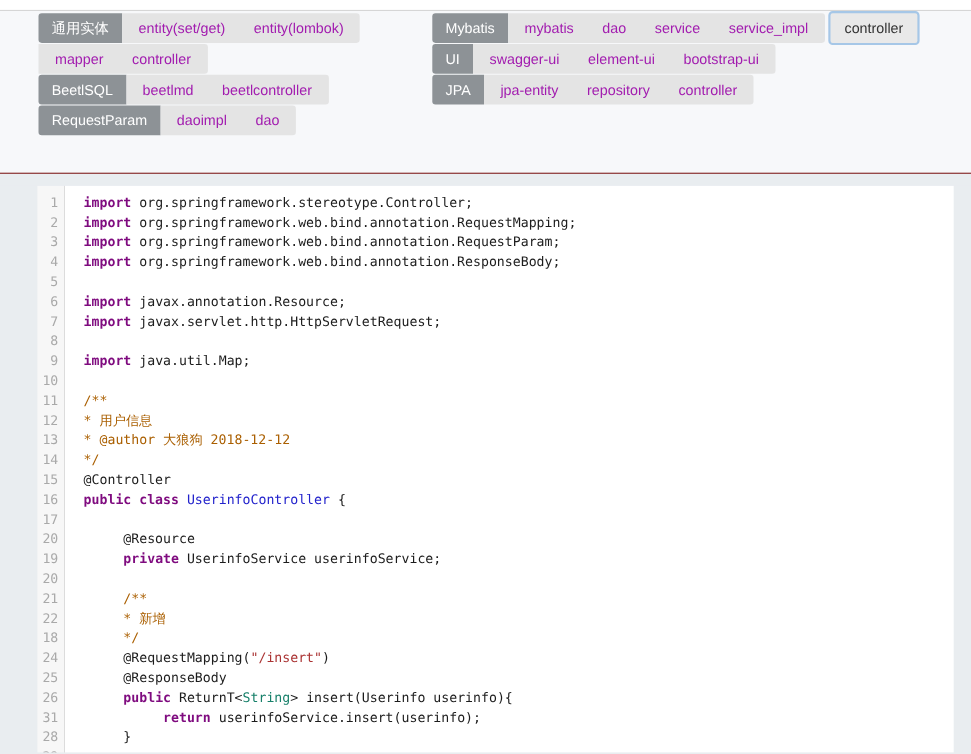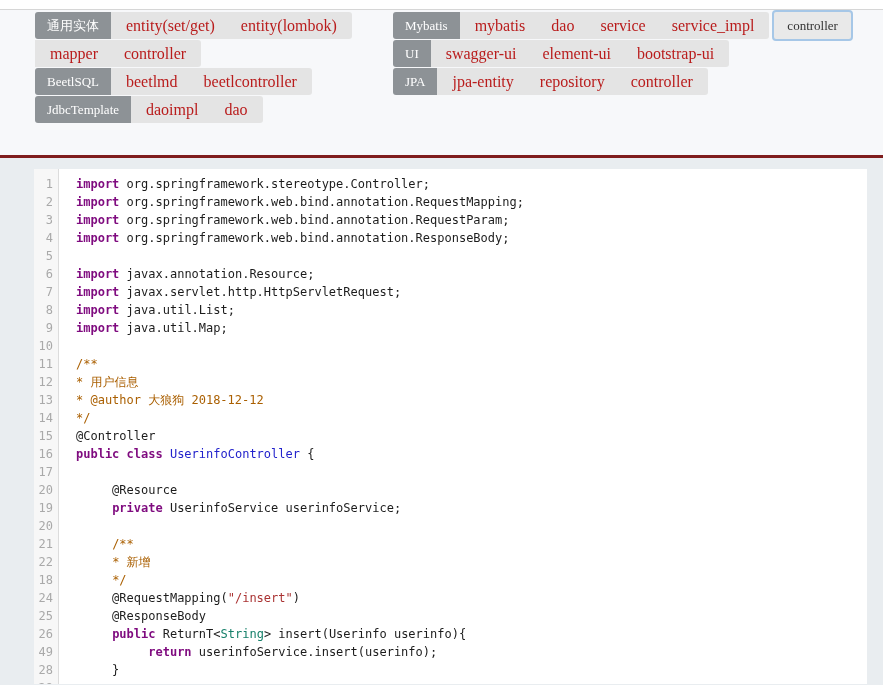--- a/index.html
+++ b/index.html
@@ -6,31 +6,31 @@
     --kw:#7f0b7f; --cmt:#aa5f00; --str:#aa3333; --cls:#2222cc; --typ:#17806a;
     --plain:#1c1c1c; --label-bg:#8d9296; --group-bg:#e4e4e4; --sel-border:#a6c7e7;
     --page-bg:#e9edf0; --panel-bg:#f7f8fa; --gutter-bg:#f7f7f7; --gutter-line:#dcdcdc;
     --ln-color:#a9a9a9;
   }
   *{margin:0;padding:0;box-sizing:border-box;}
   html,body{width:883px;height:685px;overflow:hidden;}
   body{font-family:"Liberation Sans",sans-serif;background:var(--page-bg);}
   .page{width:883px;height:685px;position:relative;overflow:hidden;}
   .top-strip{height:10px;background:#ffffff;border-bottom:1px solid #d6d6d6;}
-  .tabs-panel{background:var(--panel-bg);border-bottom:3px solid #7f1d1d;
-    padding:2px 0 10px 35px;display:flex;height:148px;font-family:Liberation Serif, serif;}
+  .tabs-panel{background:var(--panel-bg);border-bottom:1px solid #7f1d1d;
+    padding:2px 0 10px 35px;display:flex;height:148px;}
   .tab-col{display:flex;flex-direction:column;}
   .tab-col.left{width:358px;}
   .tab-row{display:flex;align-items:flex-start;margin-bottom:9px;height:19px;}
   .group{display:inline-flex;height:27px;}
   .group-label{background:var(--label-bg);color:#ffffff;font-size:13px;
     line-height:27px;padding:0 12px;border-radius:3px 0 0 3px;white-space:nowrap;}
   .group-items{background:var(--group-bg);border-radius:0 3px 3px 0;display:flex;
     align-items:center;padding:0 15px;gap:26px;}
-  .tab-item{font-size:16px;color:#b91c1c;white-space:nowrap;cursor:pointer;}
+  .tab-item{font-size:13px;color:#a21caf;white-space:nowrap;cursor:pointer;}
   .selected-tab{margin-left:3px;margin-top:-2px;height:31px;display:flex;align-items:center;
     background:#e9e9e9;border:2px solid var(--sel-border);border-radius:4px;
     padding:0 13px;font-size:13px;color:#333;cursor:pointer;}
   .main-area{background:var(--page-bg);height:526px;}
   .editor{margin-left:34px;margin-top:11px;width:833px;height:515px;overflow:hidden;
     background:linear-gradient(to right,var(--gutter-bg) 0,var(--gutter-bg) 24px,
       var(--gutter-line) 24px,var(--gutter-line) 25px,#ffffff 25px);
     padding-top:6px;font-family:"DejaVu Sans Mono",monospace;font-size:12px;}
   .line{display:flex;height:18px;line-height:18px;}
   .ln{width:24px;flex-shrink:0;text-align:right;padding-right:5px;color:var(--ln-color);
@@ -73,21 +73,21 @@
           <div class="group">
             <span class="group-label">BeetlSQL</span>
             <div class="group-items">
               <span class="tab-item">beetlmd</span>
               <span class="tab-item">beetlcontroller</span>
             </div>
           </div>
         </div>
         <div class="tab-row">
           <div class="group">
-            <span class="group-label">JdbcTemplate</span>
+            <span class="group-label">RequestParam</span>
             <div class="group-items">
               <span class="tab-item">daoimpl</span>
               <span class="tab-item">dao</span>
             </div>
           </div>
         </div>
       </div>
       <div class="tab-col">
         <div class="tab-row">
           <div class="group">
@@ -150,21 +150,20 @@
         <div class="line">
           <span class="ln">6</span>
           <span class="code"><span class="tok-k">import </span><span class="tok-p">javax.annotation.Resource;</span></span>
         </div>
         <div class="line">
           <span class="ln">7</span>
           <span class="code"><span class="tok-k">import </span><span class="tok-p">javax.servlet.http.HttpServletRequest;</span></span>
         </div>
         <div class="line">
           <span class="ln">8</span>
-          <span class="code"><span class="tok-k">import </span><span class="tok-p">java.util.List;</span></span>
         </div>
         <div class="line">
           <span class="ln">9</span>
           <span class="code"><span class="tok-k">import </span><span class="tok-p">java.util.Map;</span></span>
         </div>
         <div class="line">
           <span class="ln">10</span>
           <span class="code"></span>
         </div>
         <div class="line">
@@ -225,21 +224,21 @@
         </div>
         <div class="line">
           <span class="ln">25</span>
           <span class="code"><span class="tok-p">     @ResponseBody</span></span>
         </div>
         <div class="line">
           <span class="ln">26</span>
           <span class="code"><span class="tok-p">     </span><span class="tok-k">public</span><span class="tok-p"> ReturnT&lt;</span><span class="tok-t">String</span><span class="tok-p">&gt; insert(Userinfo userinfo){</span></span>
         </div>
         <div class="line">
-          <span class="ln">49</span>
+          <span class="ln">31</span>
           <span class="code"><span class="tok-p">          </span><span class="tok-k">return</span><span class="tok-p"> userinfoService.insert(userinfo);</span></span>
         </div>
         <div class="line">
           <span class="ln">28</span>
           <span class="code"><span class="tok-p">     }</span></span>
         </div>
         <div class="line">
           <span class="ln">29</span>
           <span class="code"></span>
         </div>

